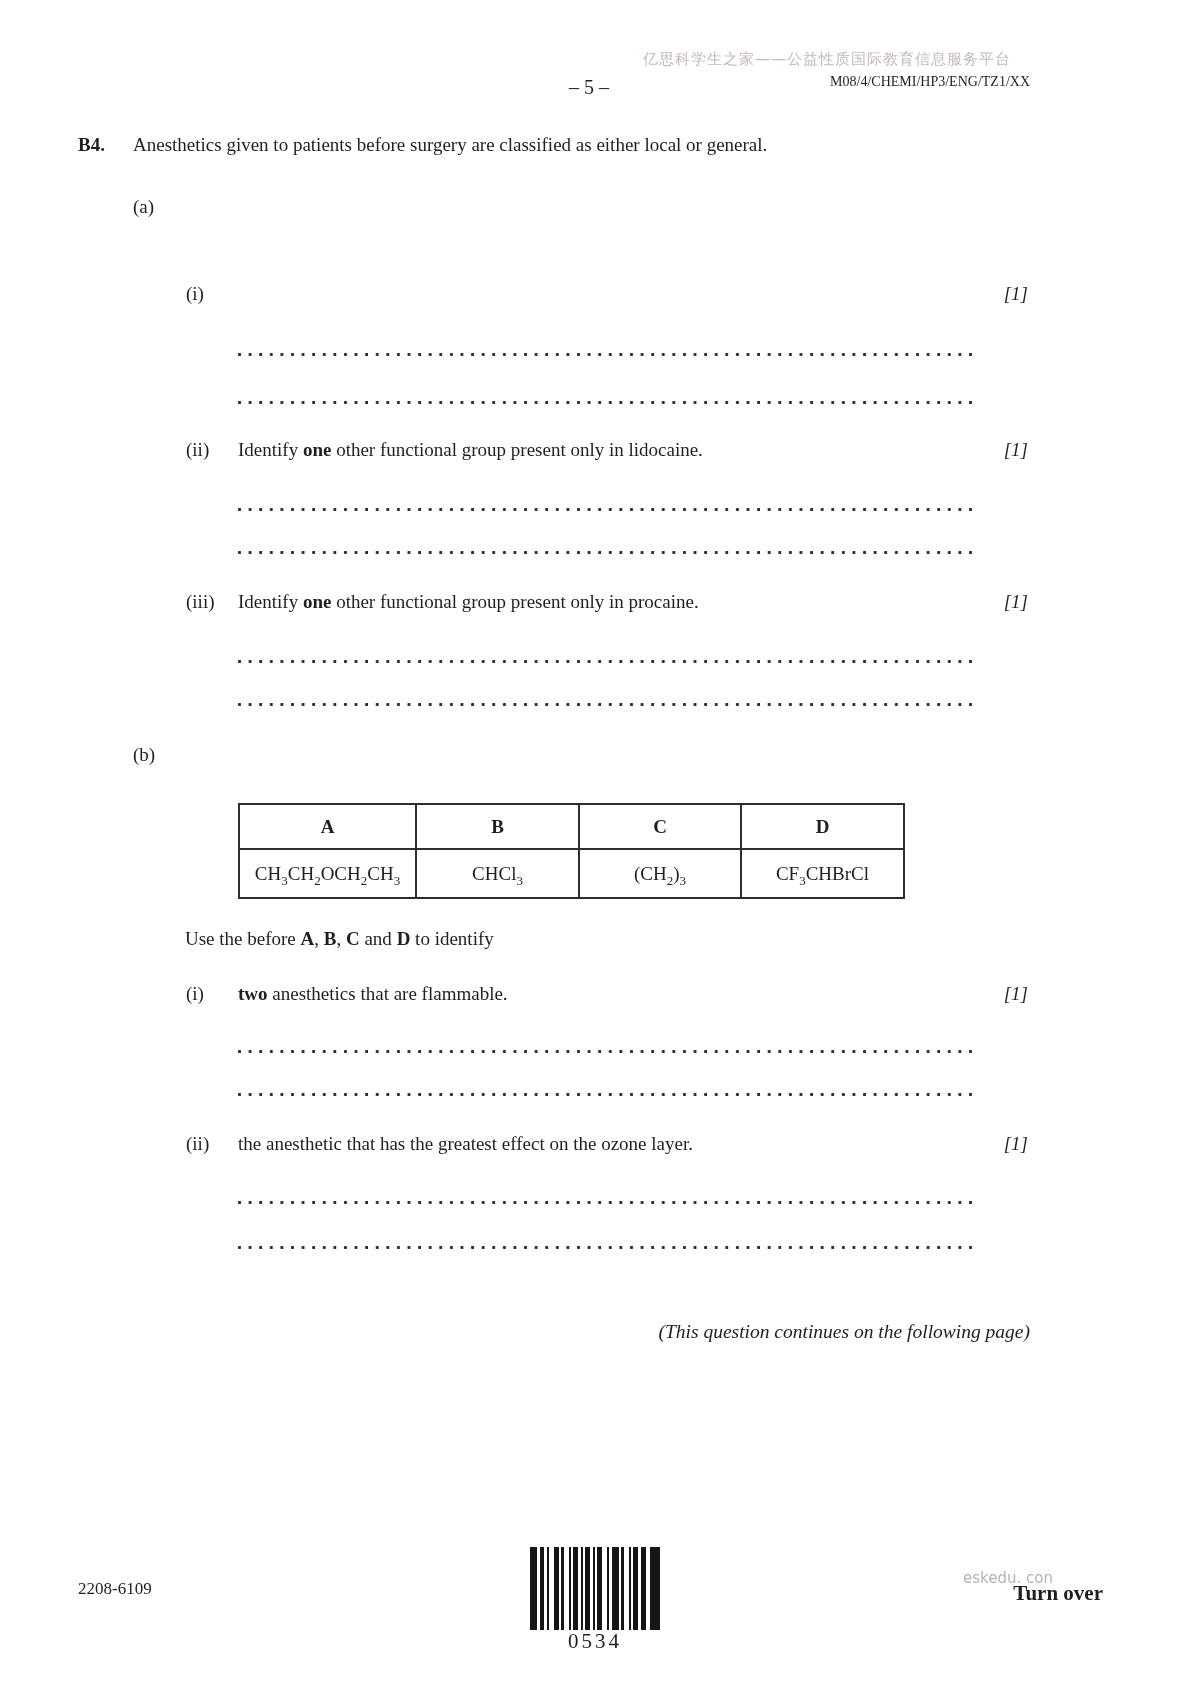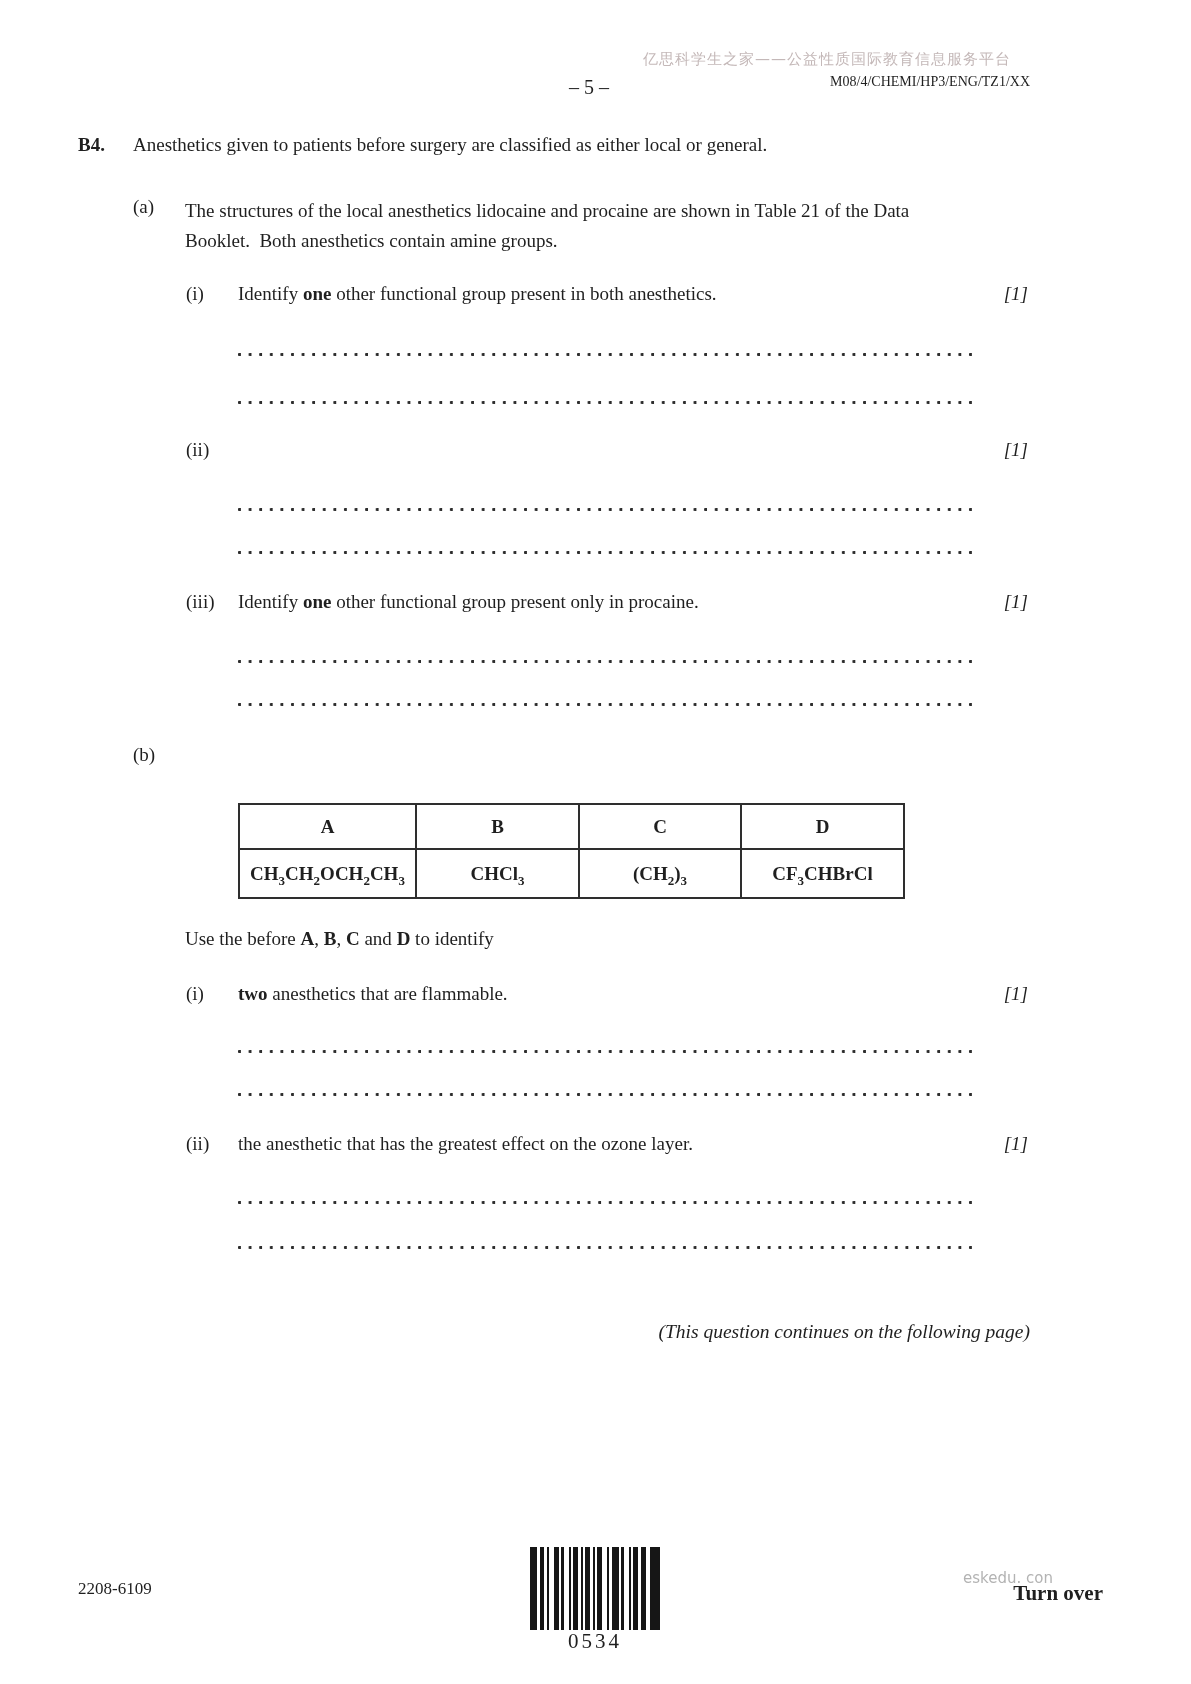--- a/index.html
+++ b/index.html
@@ -19,21 +19,21 @@
   .ilabel{left:186px;font-size:19px;}
   .itext{left:238px;font-size:19px;}
   .marks{right:163px;font-size:19px;font-style:italic;}
   .dotline{left:238px;width:737px;height:3px;background-repeat:repeat-x;
            background-image:radial-gradient(circle at 1.5px 1.5px,#2d2d2d 1.35px,transparent 1.7px);
            background-size:10.6px 3px;}
   
   .ftable{position:absolute;left:238px;top:803px;border-collapse:collapse;table-layout:fixed;}
   .ftable th,.ftable td{border:2px solid #2e2e2e;text-align:center;font-size:19px;padding:0;}
   .ftable th{height:43px;font-weight:bold;}
-  .ftable td{height:47px;font-weight:bold;}
+  .ftable td{height:47px;font-weight:normal;}
   sub{font-size:13px;line-height:0;}
   .instruction{left:185px;top:928px;font-size:19px;}
   .note{right:161px;top:1321px;font-size:19.5px;font-style:italic;}
   
   .doc-number{left:78px;top:1579px;font-size:17px;}
   .barcode{left:530px;top:1547px;width:130px;height:83px;display:flex;align-items:stretch;}
   .bar-black{background:#161616;}
   .bar-space{background:transparent;}
   .barcode-text{left:530px;top:1629px;width:130px;text-align:center;font-size:21px;letter-spacing:3px;}
   .site-mark{left:963px;top:1569px;font-size:15px;color:#b3b3b3;font-family:"DejaVu Sans", sans-serif;}
@@ -45,29 +45,28 @@
 <div class="page">
 
   <div class="abs watermark-top">亿思科学生之家——公益性质国际教育信息服务平台</div>
   <div class="abs page-num">– 5 –</div>
   <div class="abs paper-code">M08/4/CHEMI/HP3/ENG/TZ1/XX</div>
 
   <div class="abs qnum">B4.</div>
   <div class="abs qintro">Anesthetics given to patients before surgery are classified as either local or general.</div>
 
   <div class="abs plabel" style="top:196px">(a)</div>
-  <div class="abs ptext" style="top:196px">The structures of the local anesthetics lidocaine and procaine are shown in Table 21 of the Data Booklet.&nbsp; Both anesthetics contain amine groups.</div>
 
   <div class="abs ilabel" style="top:283px">(i)</div>
-  <div class="abs itext" style="top:283px"><span>Identify </span><b>one</b><span> other functional group present in both anesthetics.</span></div>
   <div class="abs marks" style="top:283px">[1]</div>
   <div class="abs dotline" style="top:353px"></div>
   <div class="abs dotline" style="top:401px"></div>
 
   <div class="abs ilabel" style="top:439px">(ii)</div>
+  <div class="abs itext" style="top:439px"><span>Identify </span><b>one</b><span> other functional group present only in lidocaine.</span></div>
   <div class="abs marks" style="top:439px">[1]</div>
   <div class="abs dotline" style="top:508px"></div>
   <div class="abs dotline" style="top:551px"></div>
 
   <div class="abs ilabel" style="top:591px">(iii)</div>
   <div class="abs itext" style="top:591px"><span>Identify </span><b>one</b><span> other functional group present only in procaine.</span></div>
   <div class="abs marks" style="top:591px">[1]</div>
   <div class="abs dotline" style="top:660px"></div>
   <div class="abs dotline" style="top:703px"></div>
 

